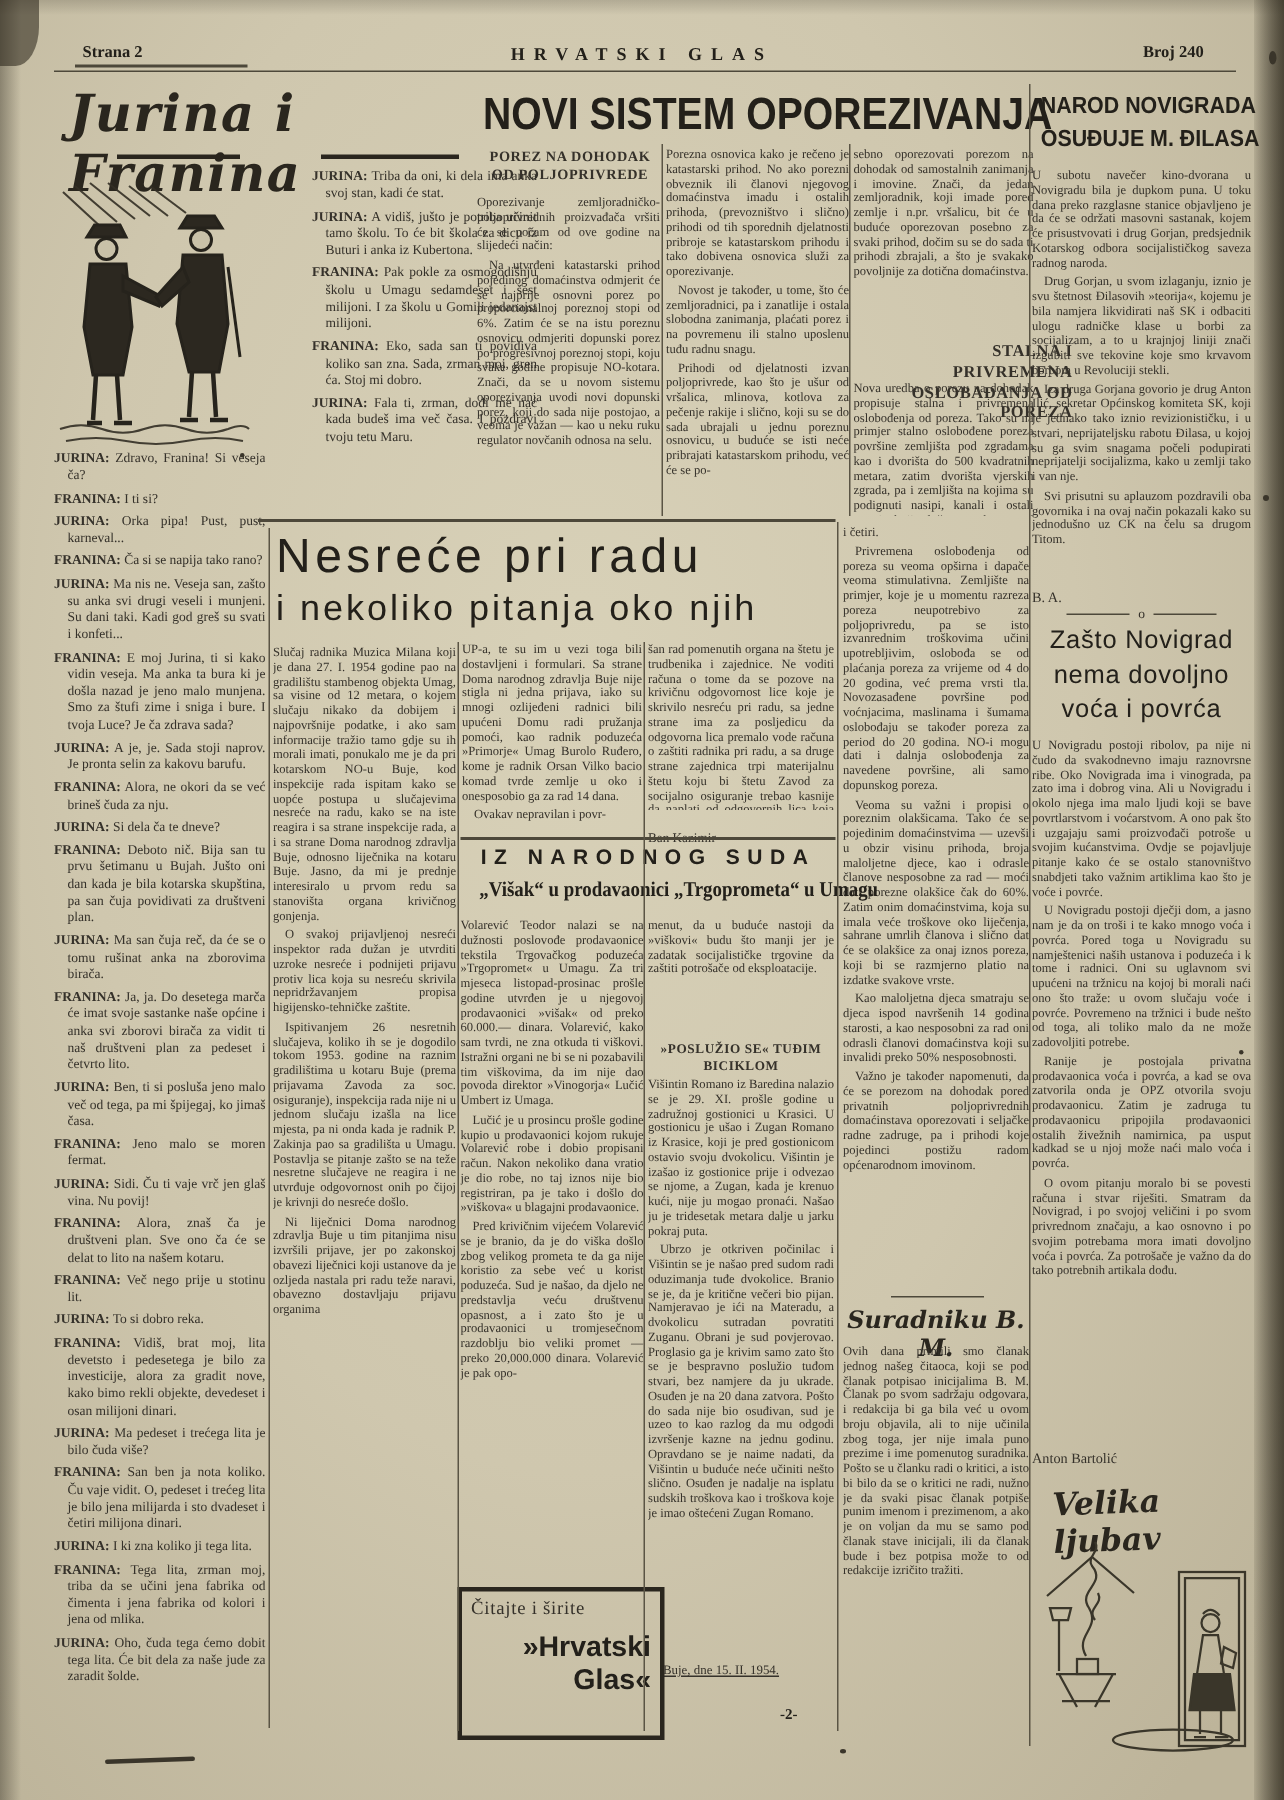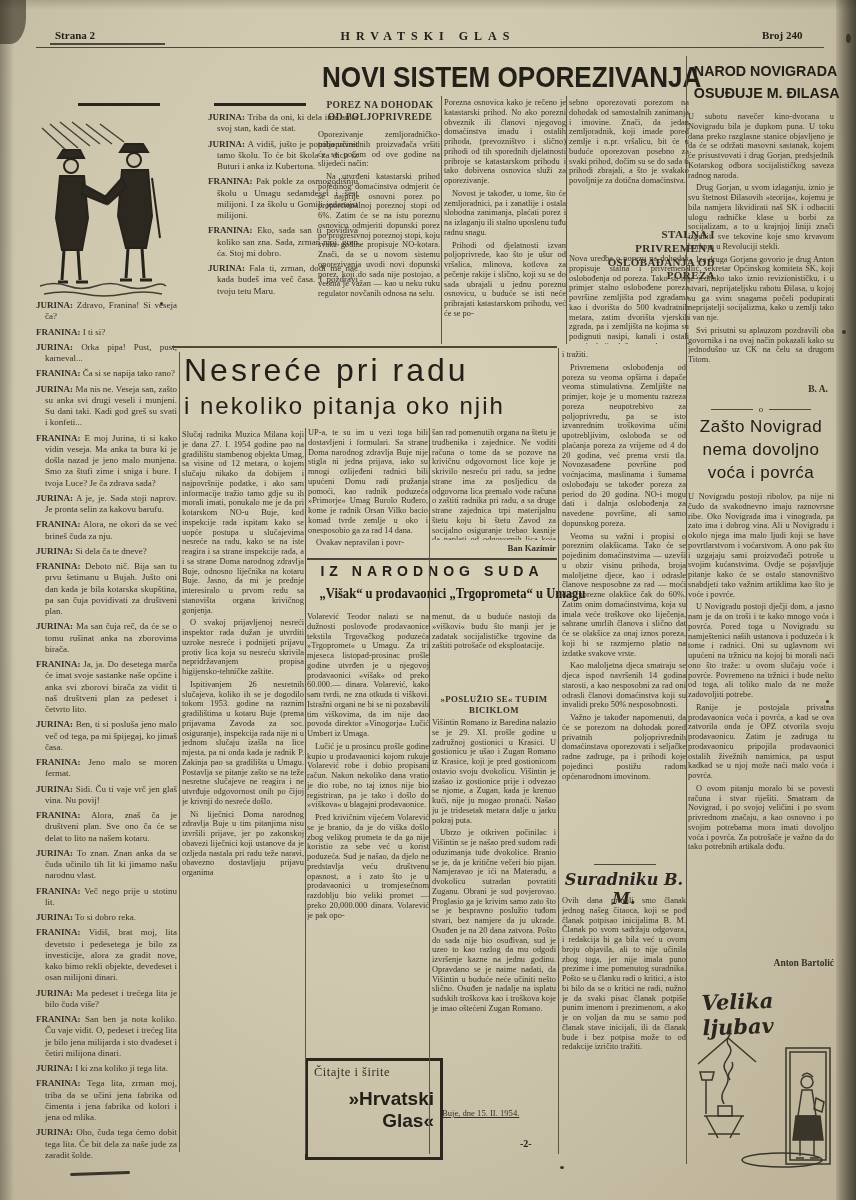--- a/index.html
+++ b/index.html
@@ -14,37 +14,38 @@
   }
   .abs{position:absolute;}
   .hrule{background:#4d483a;height:1px;}
   .vrule{background:#5a5444;width:1px;}
   .col{font-size:8.4px;line-height:1.16;text-align:justify;overflow:hidden;}
   .col p{margin:0 0 3px 0;text-indent:8px;}
   .col.nofirst p:first-child{text-indent:0;}
   .dlg{font-size:9px;line-height:1.25;text-align:justify;overflow:hidden;}
   .dlg p{margin:0 0 4px 0;padding-left:9px;text-indent:-9px;}
   .kicker{font-weight:bold;text-align:center;font-size:9.5px;line-height:1.25;letter-spacing:.4px;}
-  .sig{font-weight:bold;text-align:right;font-size:8.8px;margin-top:2px;}
+  .sig{font-weight:normal;font-size:8.8px;margin-top:12px;}
   .script-title{font-family:"DejaVu Serif",serif;font-style:italic;font-weight:bold;color:#2a261e;}
   .headline-sans{font-family:"Liberation Sans",sans-serif;color:#23201a;}
   .ink{color:#23201a;}
   .speck{position:absolute;background:#3a352a;border-radius:50%;}
 </style>
 </head>
 <body>
 
 <div class="page">
 
   <div class="abs ink" style="left:55px;top:29px;font-size:11px;font-weight:bold;">Strana 2</div>
   <div class="abs ink" style="left:0;right:0;top:29px;text-align:center;font-size:12px;font-weight:bold;letter-spacing:6px;">HRVATSKI GLAS</div>
   <div class="abs ink" style="left:762px;top:29px;font-size:11px;font-weight:bold;">Broj 240</div>
   <div class="abs hrule" style="left:50px;top:43px;width:115px;height:2px;"></div>
   <div class="abs hrule" style="left:36px;top:47px;width:788px;"></div>
 
+  <div class="abs script-title" style="left:46px;top:56px;width:280px;font-size:34px;letter-spacing:1px;">Jurina i Franina</div>
   <div class="abs" style="left:78px;top:103px;width:82px;height:3px;background:#2a261e;"></div>
   <div class="abs" style="left:214px;top:103px;width:92px;height:3px;background:#2a261e;"></div>
 
   <svg class="abs" style="left:38px;top:118px;" width="130" height="185" viewBox="0 0 130 185">
     <g stroke="#332f25" stroke-width="1.4" fill="none" opacity=".9">
       <path d="M4 10 L30 34 M12 6 L40 30 M22 4 L52 28 M34 4 L62 26 M48 6 L74 26 M62 6 L86 24"></path>
       <path d="M2 168 q14 -5 28 0 q14 5 28 0 q14 -5 28 0 q14 5 28 0 q10 -4 14 0"></path>
       <path d="M6 176 q20 -4 40 0 q20 4 40 0 q20 -4 38 0"></path>
     </g>
     <g stroke="#26231c" stroke-width="2" fill="#2c2820">
@@ -84,51 +85,50 @@
       <p><b>JURINA:</b> A je, je. Sada stoji naprov. Je pronta selin za kakovu barufu.</p>
       <p><b>FRANINA:</b> Alora, ne okori da se već brineš čuda za nju.</p>
       <p><b>JURINA:</b> Si dela ča te dneve?</p>
       <p><b>FRANINA:</b> Deboto nič. Bija san tu prvu šetimanu u Bujah. Jušto oni dan kada je bila kotarska skupština, pa san čuja povidivati za društveni plan.</p>
       <p><b>JURINA:</b> Ma san čuja reč, da će se o tomu rušinat anka na zborovima birača.</p>
       <p><b>FRANINA:</b> Ja, ja. Do desetega marča će imat svoje sastanke naše općine i anka svi zborovi birača za vidit ti naš društveni plan za pedeset i četvrto lito.</p>
       <p><b>JURINA:</b> Ben, ti si posluša jeno malo več od tega, pa mi špijegaj, ko jimaš časa.</p>
       <p><b>FRANINA:</b> Jeno malo se moren fermat.</p>
       <p><b>JURINA:</b> Sidi. Ču ti vaje vrč jen glaš vina. Nu povij!</p>
       <p><b>FRANINA:</b> Alora, znaš ča je društveni plan. Sve ono ča će se delat to lito na našem kotaru.</p>
-      <p><b>JURINA:</b> To znan. Znan anka da se čuda učinilo tih lit ki jimamo našu narodnu vlast.</p>
       <p><b>FRANINA:</b> Več nego prije u stotinu lit.</p>
       <p><b>JURINA:</b> To si dobro reka.</p>
       <p><b>FRANINA:</b> Vidiš, brat moj, lita devetsto i pedesetega je bilo za investicije, alora za gradit nove, kako bimo rekli objekte, devedeset i osan milijoni dinari.</p>
       <p><b>JURINA:</b> Ma pedeset i trećega lita je bilo čuda više?</p>
       <p><b>FRANINA:</b> San ben ja nota koliko. Ču vaje vidit. O, pedeset i trećeg lita je bilo jena milijarda i sto dvadeset i četiri milijona dinari.</p>
       <p><b>JURINA:</b> I ki zna koliko ji tega lita.</p>
       <p><b>FRANINA:</b> Tega lita, zrman moj, triba da se učini jena fabrika od čimenta i jena fabrika od kolori i jena od mlika.</p>
       <p><b>JURINA:</b> Oho, čuda tega ćemo dobit tega lita. Će bit dela za naše jude za zaradit šolde.</p>
     </div>
 
   <div class="abs headline-sans" style="left:322px;top:60px;font-size:30px;font-weight:bold;white-space:nowrap;transform:scaleX(.87);transform-origin:left center;">NOVI SISTEM OPOREZIVANJA</div>
   <div class="abs kicker" style="left:318px;top:100px;width:124px;">POREZ NA DOHODAK OD POLJOPRIVREDE</div>
   <div class="abs col nofirst" style="left:318px;top:130px;width:122px;height:214px;">
       <p>Oporezivanje zemljoradničko-poljoprivrednih proizvađača vršiti će se počam od ove godine na slijedeći način:</p>
       <p>Na utvrđeni katastarski prihod pojedinog domaćinstva odmjerit će se najprije osnovni porez po proporcionalnoj poreznoj stopi od 6%. Zatim će se na istu poreznu osnovicu odmjeriti dopunski porez po progresivnoj poreznoj stopi, koju svake godine propisuje NO-kotara. Znači, da se u novom sistemu oporezivanja uvodi novi dopunski porez, koji do sada nije postojao, a veoma je važan — kao u neku ruku regulator novčanih odnosa na selu.</p>
     </div>
   <div class="abs col nofirst" style="left:444px;top:98px;width:122px;height:246px;">
       <p>Porezna osnovica kako je rečeno je katastarski prihod. No ako porezni obveznik ili članovi njegovog domaćinstva imadu i ostalih prihoda, (prevozništvo i slično) prihodi od tih sporednih djelatnosti pribroje se katastarskom prihodu i tako dobivena osnovica služi za oporezivanje.</p>
-      <p>Novost je također, u tome, što će zemljoradnici, pa i zanatlije i ostala slobodna zanimanja, plaćati porez i na izlaganju ili stalno uposlenu tuđu radnu snagu.</p>
+      <p>Novost je također, u tome, što će zemljoradnici, pa i zanatlije i ostala slobodna zanimanja, plaćati porez i na povremenu ili stalno uposlenu tuđu radnu snagu.</p>
       <p>Prihodi od djelatnosti izvan poljoprivrede, kao što je ušur od vršalica, mlinova, kotlova za pečenje rakije i slično, koji su se do sada ubrajali u jednu poreznu osnovicu, u buduće se isti neće pribrajati katastarskom prihodu, već će se po-</p>
     </div>
   <div class="abs col nofirst" style="left:569px;top:98px;width:120px;height:128px;">
       <p>sebno oporezovati porezom na dohodak od samostalnih zanimanja i imovine. Znači, da jedan zemljoradnik, koji imade pored zemlje i n.pr. vršalicu, bit će u buduće oporezovan posebno za svaki prihod, dočim su se do sada ti prihodi zbrajali, a što je svakako povoljnije za dotična domaćinstva.</p>
     </div>
   <div class="abs kicker" style="left:595px;top:228px;width:120px;font-size:11px;text-align:right;">STALNA I PRIVREMENA OSLOBAĐANJA OD POREZA</div>
   <div class="abs col nofirst" style="left:569px;top:254px;width:120px;height:90px;">
       <p>Nova uredba o porezu na dohodak propisuje stalna i privremena oslobođenja od poreza. Tako su na primjer stalno oslobođene poreza površine zemljišta pod zgradama kao i dvorišta do 500 kvadratnih metara, zatim dvorišta vjerskih zgrada, pa i zemljišta na kojima su podignuti nasipi, kanali i ostali tereni, koji služe za obranu od poplava, odvodnjavanja i navodnjavanja</p>
     </div>
   <div class="abs col nofirst" style="left:562px;top:350px;width:124px;height:510px;">
-      <p>i tražiti.</p>
+      <p>i četiri.</p>
       <p>Privremena oslobođenja od poreza su veoma opširna i dapače veoma stimulativna. Zemljište na primjer, koje je u momentu razreza poreza neupotrebivo za poljoprivredu, pa se isto izvanrednim troškovima učini upotrebljivim, oslobođa se od plaćanja poreza za vrijeme od 4 do 20 godina, već prema vrsti tla. Novozasađene površine pod voćnjacima, maslinama i šumama oslobođaju se također poreza za period do 20 godina. NO-i mogu dati i dalnja oslobođenja za navedene površine, ali samo dopunskog poreza.</p>
       <p>Veoma su važni i propisi o poreznim olakšicama. Tako će se pojedinim domaćinstvima — uzevši u obzir visinu prihoda, broja maloljetne djece, kao i odrasle članove nesposobne za rad — moći dati porezne olakšice čak do 60%. Zatim onim domaćinstvima, koja su imala veće troškove oko liječenja, sahrane umrlih članova i slično dat će se olakšice za onaj iznos poreza, koji bi se razmjerno platio na izdatke svakove vrste.</p>
       <p>Kao maloljetna djeca smatraju se djeca ispod navršenih 14 godina starosti, a kao nesposobni za rad oni odrasli članovi domaćinstva koji su invalidi preko 50% nesposobnosti.</p>
       <p>Važno je također napomenuti, da će se porezom na dohodak pored privatnih poljoprivrednih domaćinstava oporezovati i seljačke radne zadruge, pa i prihodi koje pojedinci postižu radom općenarodnom imovinom.</p>
     </div>
 
   <div class="abs hrule" style="left:172px;top:346px;width:385px;height:2px;"></div>
   <div class="abs headline-sans" style="left:184px;top:352px;font-size:32px;letter-spacing:3px;white-space:nowrap;text-align:right;">Nesreće pri radu</div>
   <div class="abs headline-sans" style="left:184px;top:392px;font-size:24px;letter-spacing:2px;white-space:nowrap;">i nekoliko pitanja oko njih</div>
   <div class="abs col nofirst" style="left:182px;top:430px;width:122px;height:722px;">

